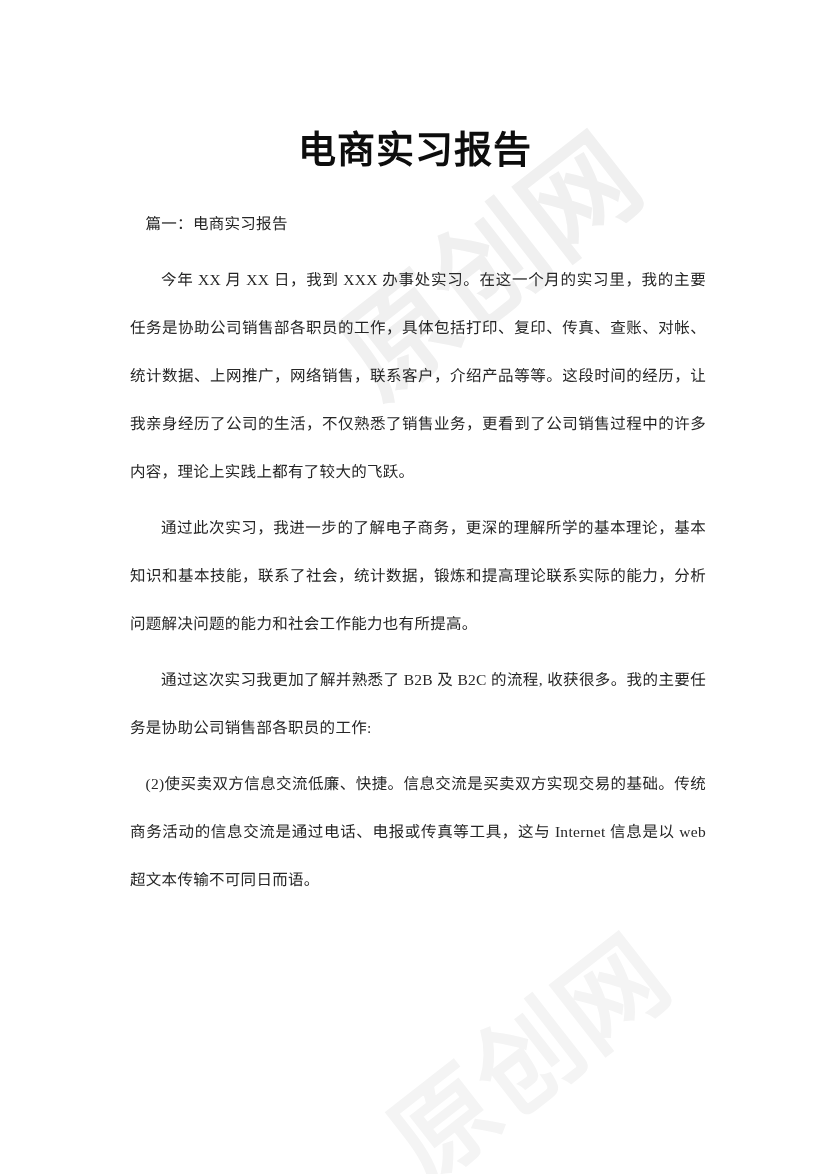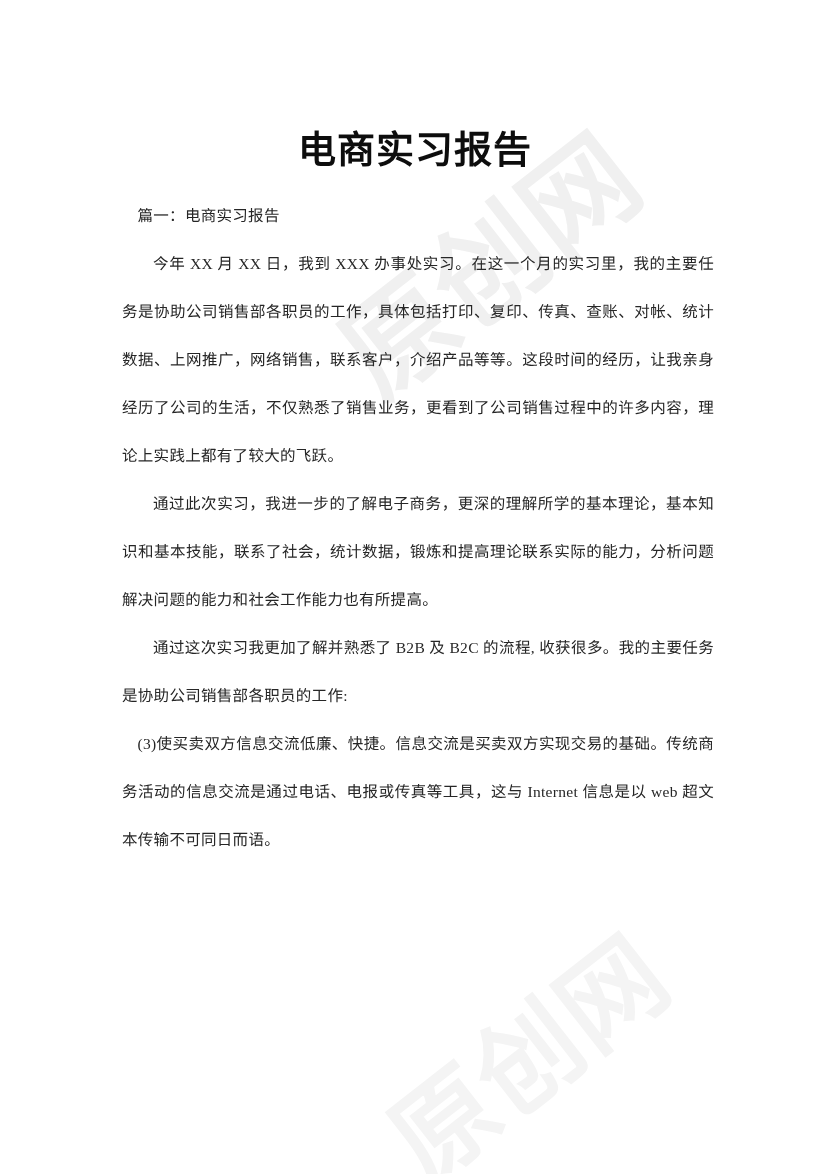--- a/index.html
+++ b/index.html
@@ -74,21 +74,21 @@
   }
 
   .body-block {
     position: absolute;
     top: 192px;
     left: 122px;
     width: 592px;
   }
 
   p.para {
-    margin: 0;
+    margin: 8px;
     font-size: 15.5px;
     line-height: 48px;
     text-align: justify;
     text-justify: inter-ideograph;
     color: #262626;
     letter-spacing: 0.3px;
   }
   p.para.indent {
     text-indent: 2em;
   }
@@ -116,18 +116,18 @@
     <div class="body-block">
 
       <p class="para heading-line">篇一：电商实习报告</p>
 
       <p class="para indent">今年 XX 月 XX 日，我到 XXX 办事处实习。在这一个月的实习里，我的主要任务是协助公司销售部各职员的工作，具体包括打印、复印、传真、查账、对帐、统计数据、上网推广，网络销售，联系客户，介绍产品等等。这段时间的经历，让我亲身经历了公司的生活，不仅熟悉了销售业务，更看到了公司销售过程中的许多内容，理论上实践上都有了较大的飞跃。</p>
 
       <p class="para indent">通过此次实习，我进一步的了解电子商务，更深的理解所学的基本理论，基本知识和基本技能，联系了社会，统计数据，锻炼和提高理论联系实际的能力，分析问题解决问题的能力和社会工作能力也有所提高。</p>
 
       <p class="para indent">通过这次实习我更加了解并熟悉了 B2B 及 B2C 的流程, 收获很多。我的主要任务是协助公司销售部各职员的工作:</p>
 
-      <p class="para indent-small">(3)使买卖双方信息交流低廉、快捷。信息交流是买卖双方实现交易的基础。传统商务活动的信息交流是通过电话、电报或传真等工具，这与 Internet 信息是以 web 超文本传输不可同日而语。</p>
+      <p class="para indent-small">(2)使买卖双方信息交流低廉、快捷。信息交流是买卖双方实现交易的基础。传统商务活动的信息交流是通过电话、电报或传真等工具，这与 Internet 信息是以 web 超文本传输不可同日而语。</p>
 
 
     </div>
   </div>
 </div>
 
 </body></html>

